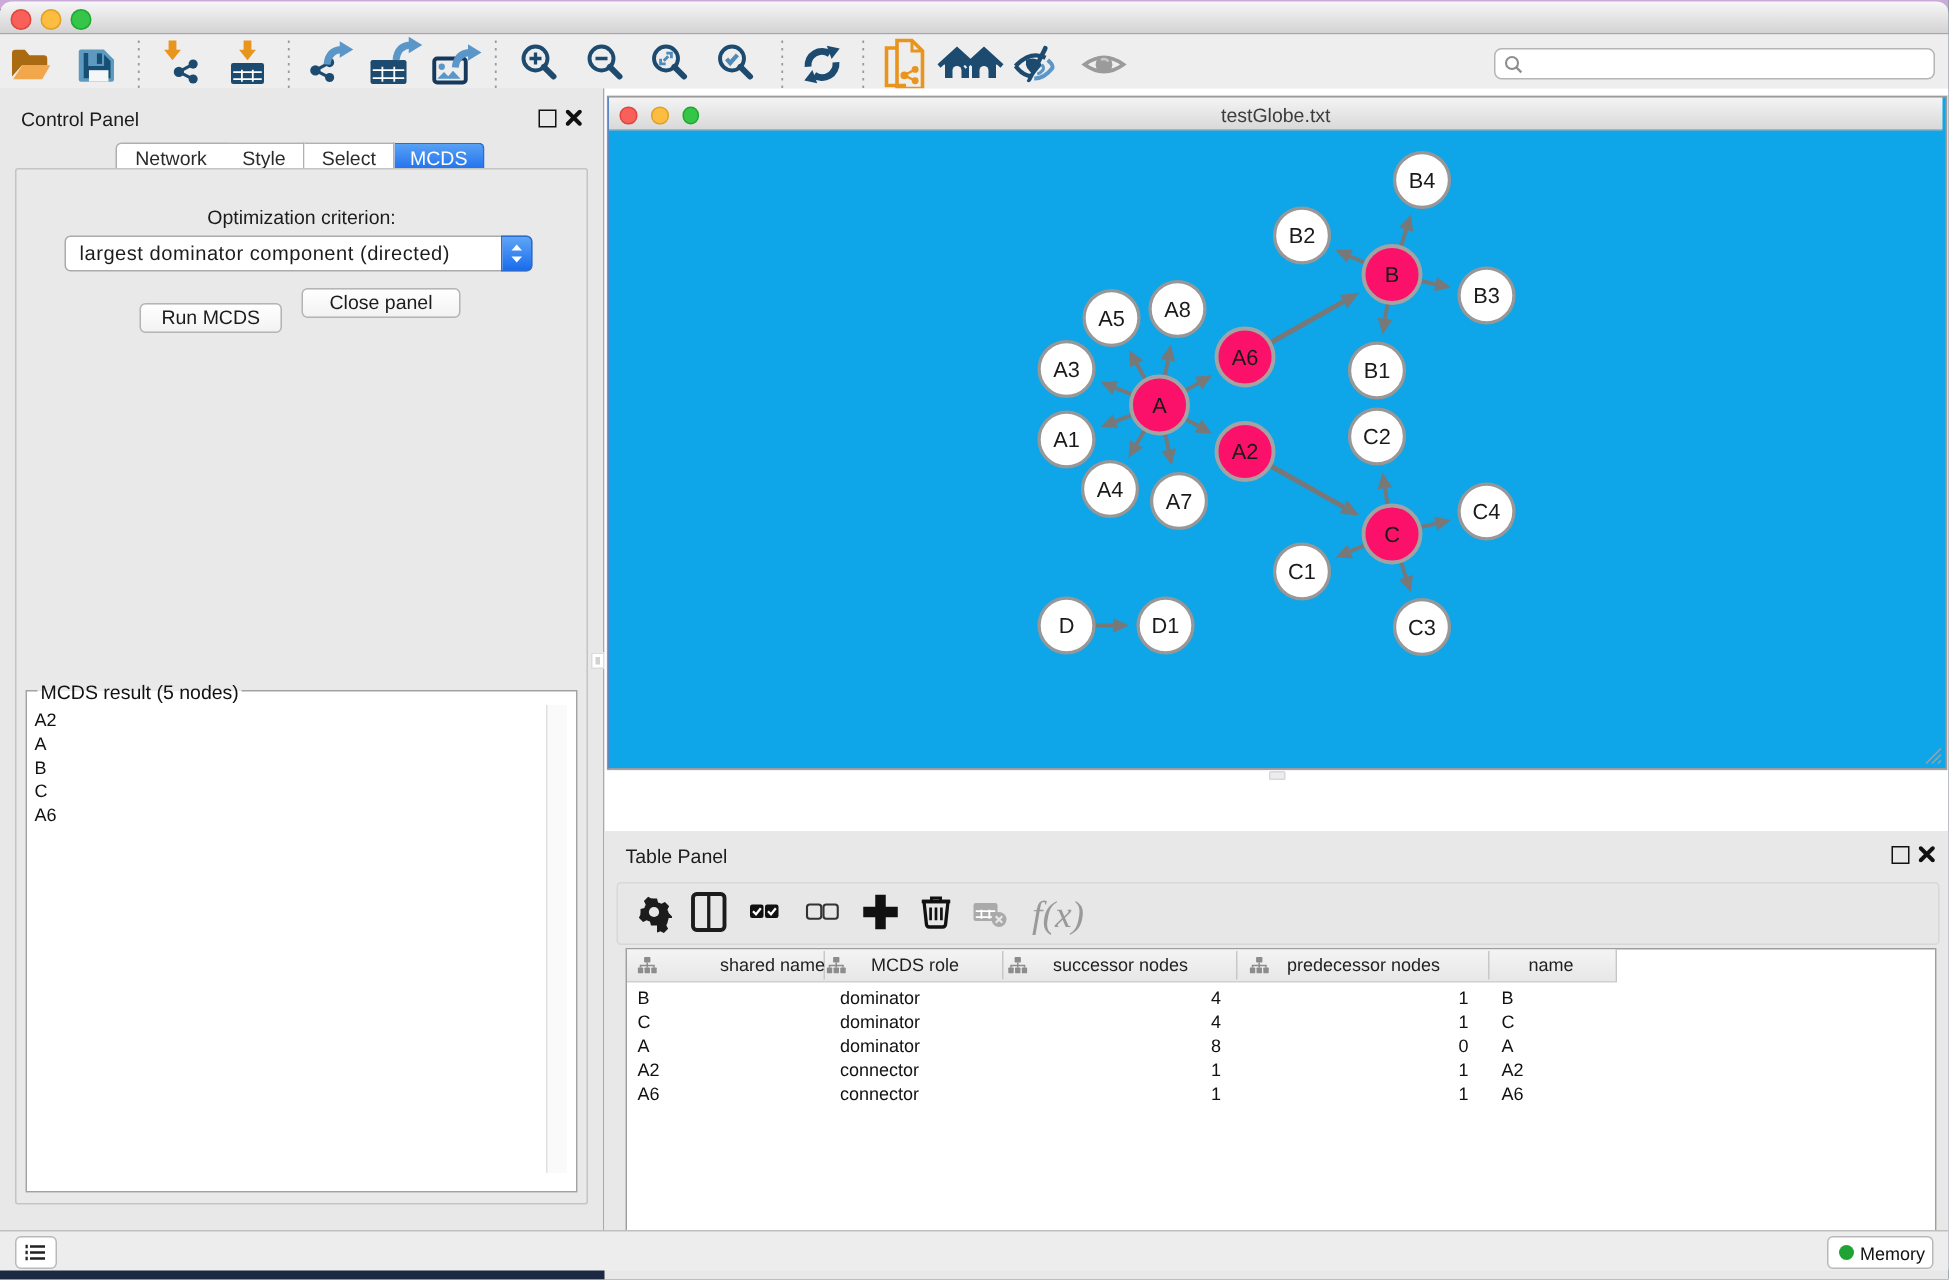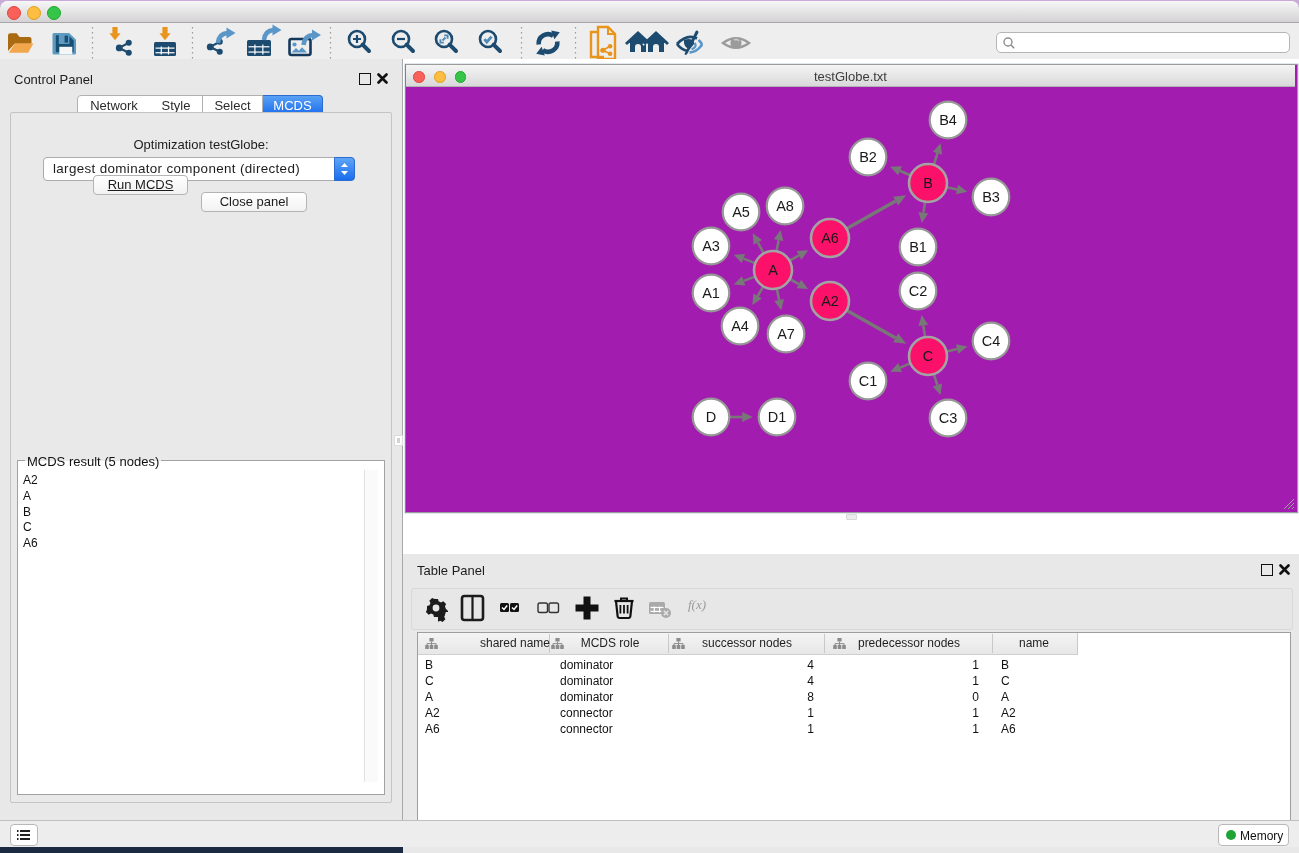--- a/index.html
+++ b/index.html
@@ -24,21 +24,21 @@
  font-size:13px;color:#1c1c1c;text-align:center;}
 #dropdown{left:43px;top:98px;width:310px;height:22px;background:#fff;border:1px solid #ababab;border-radius:4px;}
 #ddcap{right:-1px;top:-1px;width:19px;height:22px;border-radius:0 4px 4px 0;
  background:linear-gradient(#5ea6f7,#1a6cee);border:1px solid #2a6cd0;}
 #mcdsbox{left:17px;top:401px;width:366px;height:333px;background:#fff;border:1px solid #a2a2a2;}
 #mcdslabel{left:7px;top:-7px;font-size:13px;color:#111;padding:0 2px;
  background:linear-gradient(#e9e9e9 7px,#ffffff 7px);}
 #mcdslist{left:5px;top:12px;font-size:12px;color:#111;line-height:15.8px;}
 #mcdssb{right:6px;top:9px;width:13px;height:312px;background:#fafafa;border-left:1px solid #e0e0e0;}
 #desk{left:403px;top:59px;width:896px;height:761px;background:#fff;}
-#netwin{left:405px;top:64px;width:891px;height:447px;background:#a21caf;border:1px solid #9b9b9b;border-left:1px solid #5c88c2;box-shadow:0 0 0 0.5px #c6d2e2;}
+#netwin{left:405px;top:64px;width:891px;height:447px;background:#0ea5e9;border:1px solid #9b9b9b;border-left:1px solid #5c88c2;box-shadow:0 0 0 0.5px #c6d2e2;}
 #nettitle{left:0;top:0;width:889px;height:21px;background:linear-gradient(#f4f4f4,#d9d9d9);border-bottom:1px solid #b2b2b2;}
 .tl2{width:9.5px;height:9.5px;border-radius:50%;position:absolute;top:6px;}
 #ntext{width:889px;text-align:center;top:4px;left:0;font-size:13px;color:#3c3c3c;}
 #tpanel{left:403px;top:518px;width:896px;height:302px;background:#e8e8e8;margin-top:36px;}
 #tptool{left:8px;top:34px;width:880px;height:40px;background:#e7e7e7;border:1px solid #d8d8d8;border-radius:3px;}
 #tbl{left:14px;top:78px;width:872px;height:190px;background:#fff;border:1px solid #9e9e9e;}
 #thead{left:0;top:0;width:659px;height:21px;background:linear-gradient(#f4f4f4,#e7e7e7);border-bottom:1px solid #cfcfcf;border-right:1px solid #c8c8c8;}
 .hsep{position:absolute;top:1px;width:1px;height:19px;background:#c8c8c8;}
 .hlbl{position:absolute;top:3px;font-size:12px;color:#1f1f1f;}
 .cell{position:absolute;font-size:12px;color:#111;white-space:pre;}
@@ -168,30 +168,30 @@
  <svg class="abs" style="left:377px;top:14px" width="11" height="11" viewBox="0 0 11 11">
       <path d="M1.5 1.5 L9.5 9.5 M9.5 1.5 L1.5 9.5" stroke="#111" stroke-width="2.6" stroke-linecap="round"></path>
     </svg>
  <div class="abs" style="left:77px;top:36px;">
   <div class="tab" style="left:0;width:72px;border-radius:4px 0 0 4px;border-left:1px solid #b0b0b0;">Network</div>
   <div class="tab" style="left:73px;width:52px;">Style</div>
   <div class="tab" style="left:126px;width:59px;">Select</div>
   <div class="tab tabsel" style="left:186px;width:59px;border-radius:0 4px 4px 0;">MCDS</div>
  </div>
  <div class="abs" id="cpinner"></div>
- <div class="abs" style="left:0;top:78px;width:402px;text-align:center;font-size:13px;color:#1c1c1c;">Optimization testGlobe:</div>
+ <div class="abs" style="left:0;top:78px;width:402px;text-align:center;font-size:13px;color:#1c1c1c;">Optimization criterion:</div>
  <div class="abs" id="dropdown">
    <div class="abs" style="left:9px;top:3px;font-size:13.4px;letter-spacing:0.35px;color:#1c1c1c;">largest dominator component (directed)</div>
    <div class="abs" id="ddcap">
      <svg width="19" height="22" viewBox="0 0 19 22">
           <path d="M6 9 l3.5-4 3.5 4z M6 13 l3.5 4 3.5-4z" fill="#fff"></path>
         </svg>
    </div>
  </div>
- <div class="btn" style="left:93px;top:116px;width:93px;height:18px;line-height:18px;text-decoration:underline;">Run MCDS</div>
+ <div class="btn" style="left:93px;top:143px;width:93px;height:18px;line-height:18px;">Run MCDS</div>
  <div class="btn" style="left:201px;top:133px;width:104px;height:18px;line-height:18px;">Close panel</div>
  <div class="abs" id="mcdsbox">
    <div class="abs" id="mcdslist">A2<br>A<br>B<br>C<br>A6</div>
    <div class="abs" id="mcdssb"></div>
    <div class="abs" id="mcdslabel">MCDS result (5 nodes)</div>
  </div>
  <div class="abs" style="left:394px;top:376px;width:7px;height:9px;background:#fff;border:0.5px solid #dcdcdc;">
    <div style="position:absolute;left:1.5px;top:1.5px;width:3px;height:5px;background:#d2d2d2;"></div>
  </div>
 </div>
@@ -320,21 +320,21 @@
         <path d="M-3.6 -3 v8.5 M0 -3 v8.5 M3.6 -3 v8.5" stroke="#111" stroke-width="1.8"></path>
       </g>
 <rect x="649" y="566" width="16" height="12" rx="1.5" fill="#aaaaaa"></rect>
       <line x1="650.5" y1="571.46" x2="663.5" y2="571.46" stroke="#fff" stroke-width="1.2"></line>
       <line x1="654.28" y1="570.5" x2="654.28" y2="576.5" stroke="#fff" stroke-width="1.2"></line>
       <line x1="650.5" y1="575.42" x2="663.5" y2="575.42" stroke="#fff" stroke-width="1.2"></line>
       <line x1="659.56" y1="570.5" x2="659.56" y2="576.5" stroke="#fff" stroke-width="1.2"></line>
 <circle cx="666" cy="577" r="5" fill="#aaaaaa"></circle>
       <path d="M663.8 574.8 l4.4 4.4 M668.2 574.8 l-4.4 4.4" stroke="#e7e7e7" stroke-width="1.4"></path>
  </svg>
- <div class="abs" style="left:285px;top:43px;font-family:'Liberation Serif',serif;font-style:italic;font-size:13px;color:#9a9a9a;">f(x)</div>
+ <div class="abs" style="left:285px;top:43px;font-family:'Liberation Serif',serif;font-style:italic;font-size:25px;color:#9a9a9a;">f(x)</div>
  <div class="abs" id="tbl">
   <div class="abs" id="thead">
 <svg class="abs" style="left:7px;top:5px" width="13" height="11" viewBox="0 0 13 11">
           <g fill="#8c8c8c">
             <rect x="4.4" y="0" width="4.2" height="3.6" rx="0.5"></rect>
             <rect x="0.2" y="7" width="3.6" height="4" rx="0.5"></rect>
             <rect x="4.7" y="7" width="3.6" height="4" rx="0.5"></rect>
             <rect x="9.2" y="7" width="3.6" height="4" rx="0.5"></rect>
             <path d="M6.5 3.6 v2 M2 7 v-1.4 h9 V7 M6.5 5.6 V7" stroke="#8c8c8c" stroke-width="1" fill="none"></path>
           </g>

